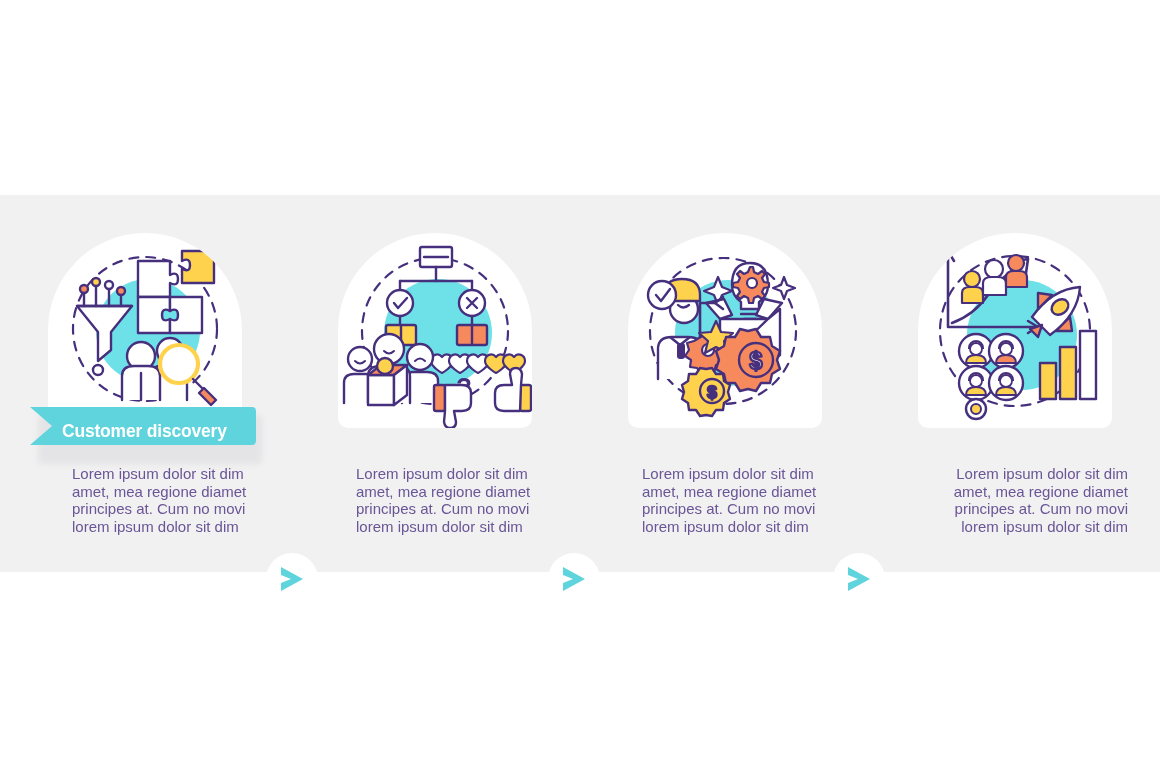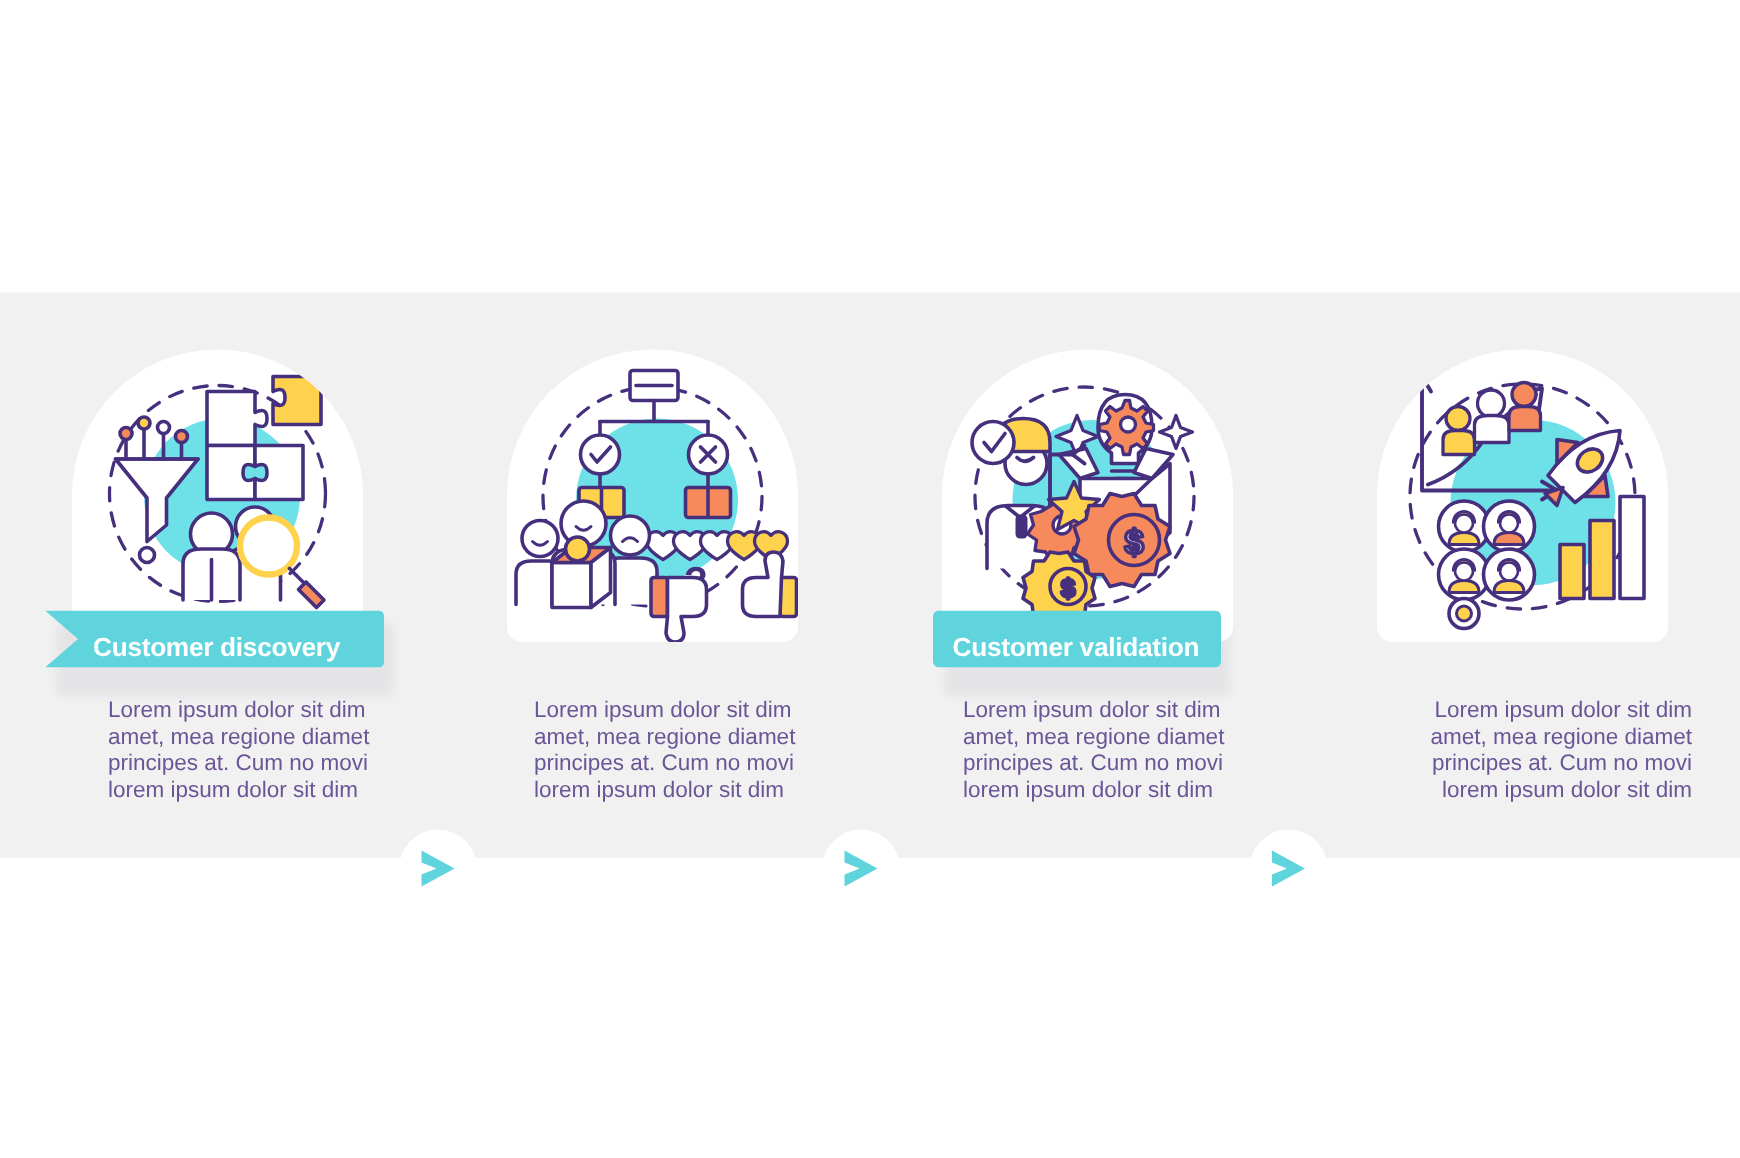--- a/index.html
+++ b/index.html
@@ -231,27 +231,20 @@
             </g>
 
             <g stroke="#46307e" stroke-width="2.4" stroke-linejoin="round">
               <rect x="182" y="152" width="11" height="26" rx="2" fill="#ffd24d"></rect>
               <path d="M182 178 L166 178 Q157 178 157 170 L157 160 Q157 152 166 152 L174 152 L172 141 Q172 135 178 135 Q183 135 184 141 L183 152 Z" fill="#ffffff"></path>
             </g>
           </g>
         </svg>
       </div>
 
-      <div class="banner b1">
-        <div class="bshadow"></div>
-        <svg class="bshape" width="192" height="38" viewBox="0 0 192 38">
-          <rect x="0" y="0" width="192" height="38" rx="4" fill="#5fd4dd"></rect>
-        </svg>
-        <span class="blabel">Customer validation</span>
-      </div>
 
       <div class="desc d1">Lorem ipsum dolor sit dim
 amet, mea regione diamet
 principes at. Cum no movi
 lorem ipsum dolor sit dim</div>
     </div>
 
     <div class="step s2">
       <div class="arch"></div>
       <div class="icon-wrap">

